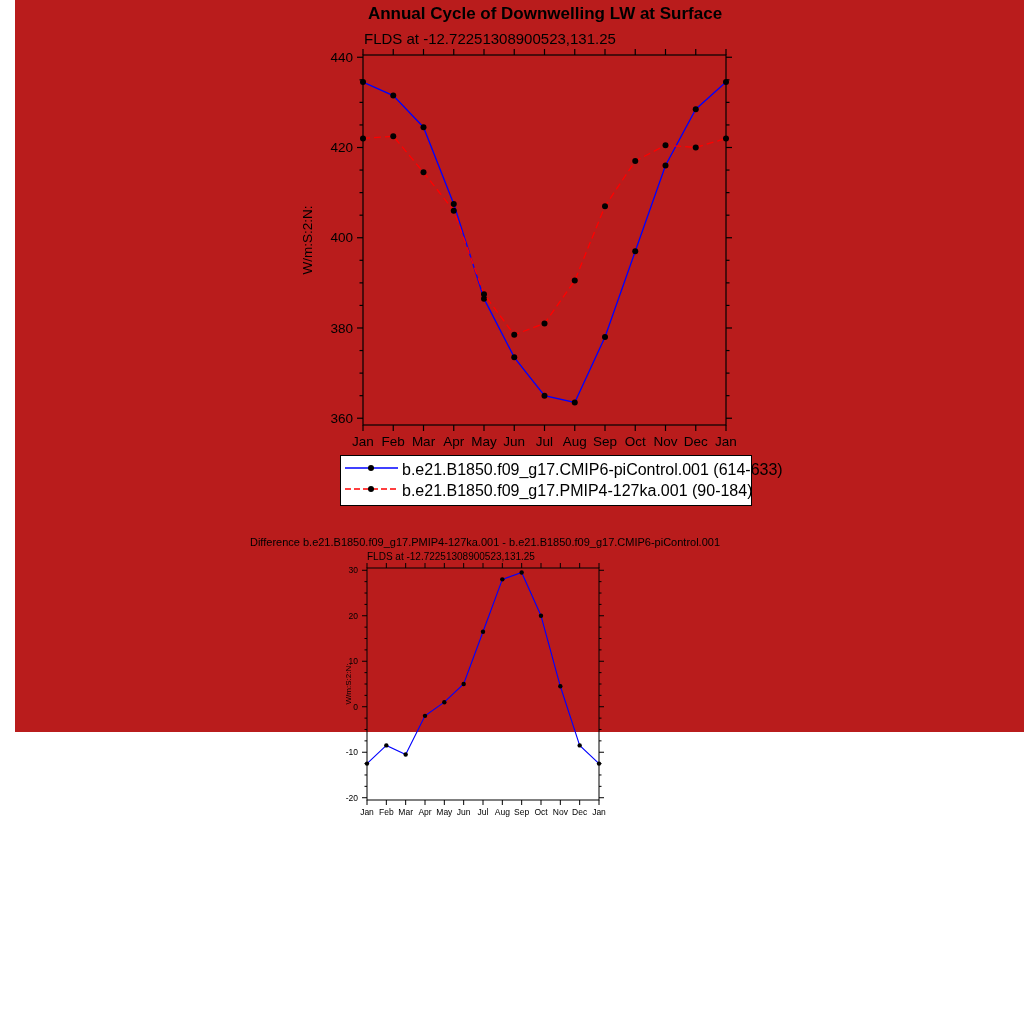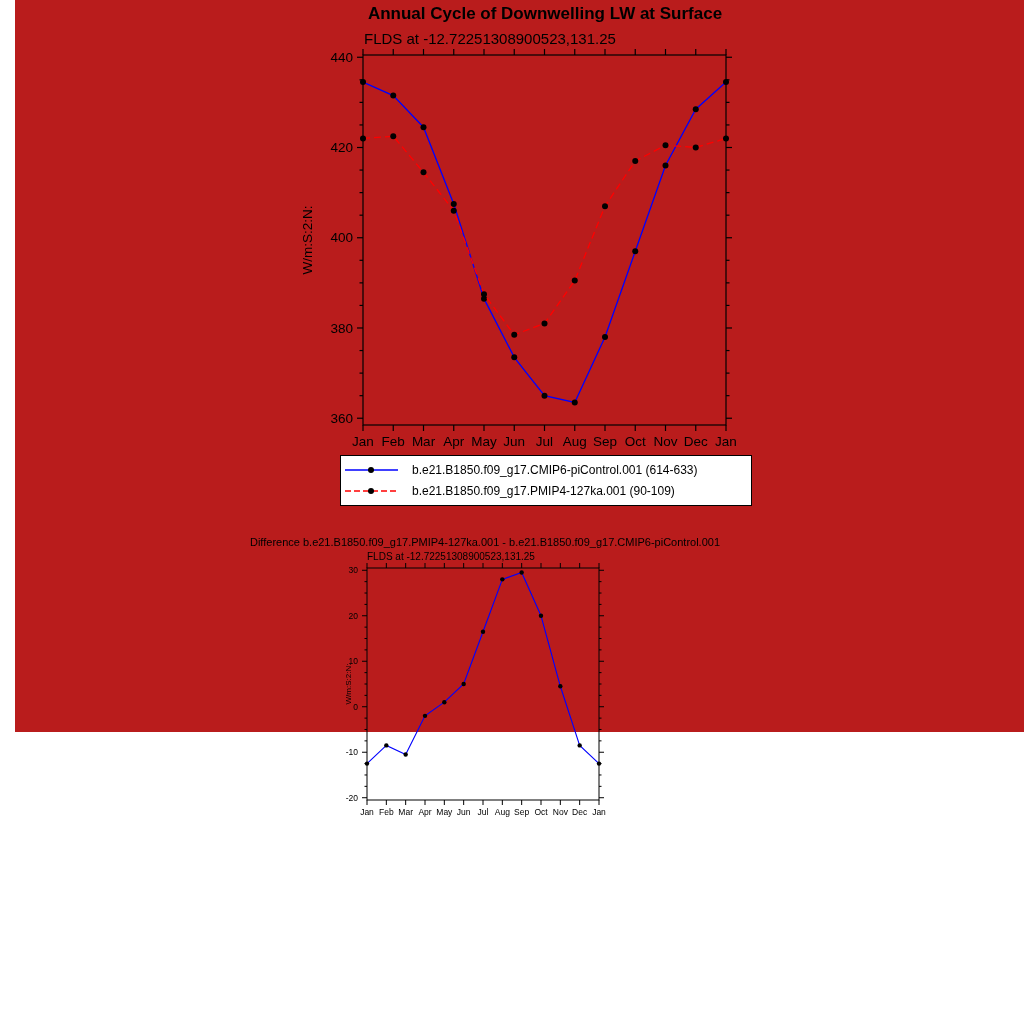--- a/index.html
+++ b/index.html
@@ -5,21 +5,21 @@
   *{margin:0;padding:0;box-sizing:border-box}
   html,body{width:1024px;height:1024px;background:#ffffff}
   body{font-family:"Liberation Sans",sans-serif;position:relative;overflow:hidden;color:#000}
   .canvas{position:absolute;left:15px;top:0;width:1024px;height:732px;background:#b91c1c}
   .abs{position:absolute;white-space:nowrap}
   .main-title{left:530px;top:4px;transform:translateX(-50%);font-size:17px;font-weight:bold}
   .main-subtitle{left:349px;top:30px;font-size:15px}
   .plot-main{position:absolute;left:260px;top:46px}
   .legend{position:absolute;left:325px;top:455px;width:412px;height:51px;border:1px solid #000;
           display:flex;flex-direction:column;justify-content:space-evenly;padding:1px 3px;background:#fff}
-  .legend-row{display:flex;align-items:flex-end;gap:12px;font-size:12px;white-space:nowrap}
+  .legend-row{display:flex;align-items:flex-start;gap:2px;font-size:16px;white-space:nowrap}
   .legend-sample{flex:0 0 auto}
   .diff-title{left:470px;top:536px;transform:translateX(-50%);font-size:11px;font-weight:normal}
   .diff-subtitle{left:352px;top:551px;font-size:10px}
   .plot-diff{position:absolute;left:300px;top:545px}
   svg text{font-family:"Liberation Sans",sans-serif;fill:#000}
 </style>
 </head>
 <body>
 
 <div class="canvas">
@@ -143,21 +143,21 @@
           <line x1="1" y1="7" x2="54" y2="7" stroke="#0000ff" stroke-width="1.3"></line>
           <circle cx="27" cy="7" r="3" fill="#000"></circle>
         </svg>
       <span>b.e21.B1850.f09_g17.CMIP6-piControl.001 (614-633)</span>
     </div>
     <div class="legend-row">
       <svg id="leg1" class="legend-sample" width="56" height="14">
           <line x1="1" y1="7" x2="54" y2="7" stroke="#ff0000" stroke-width="1.3" stroke-dasharray="6,3"></line>
           <circle cx="27" cy="7" r="3" fill="#000"></circle>
         </svg>
-      <span>b.e21.B1850.f09_g17.PMIP4-127ka.001 (90-109)</span>
+      <span>b.e21.B1850.f09_g17.PMIP4-127ka.001 (90-184)</span>
     </div>
   </div>
 
   <div class="abs diff-title">Difference b.e21.B1850.f09_g17.PMIP4-127ka.001 - b.e21.B1850.f09_g17.CMIP6-piControl.001</div>
   <div class="abs diff-subtitle">FLDS at -12.72251308900523,131.25</div>
   <svg id="svg-diff" class="plot-diff" width="320" height="285" viewBox="300 545 320 285">
       <line x1="352" y1="786.3529411764706" x2="349.5" y2="786.3529411764706" stroke="#000" stroke-width="1"></line>
       <line x1="584" y1="786.3529411764706" x2="586.5" y2="786.3529411764706" stroke="#000" stroke-width="1"></line>
       <line x1="352" y1="774.9803921568628" x2="349.5" y2="774.9803921568628" stroke="#000" stroke-width="1"></line>
       <line x1="584" y1="774.9803921568628" x2="586.5" y2="774.9803921568628" stroke="#000" stroke-width="1"></line>

